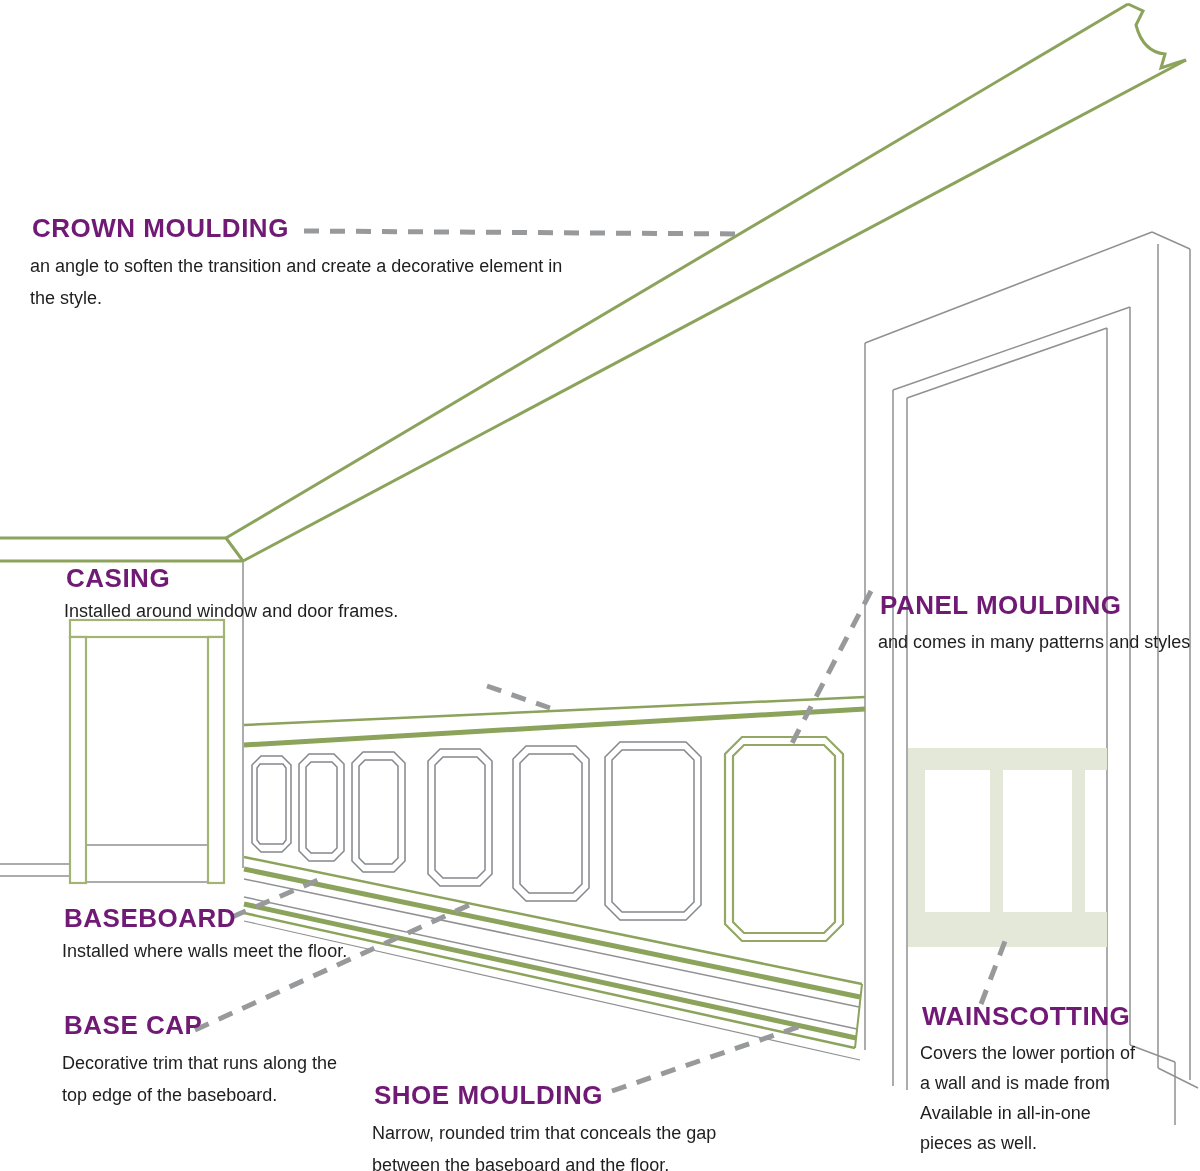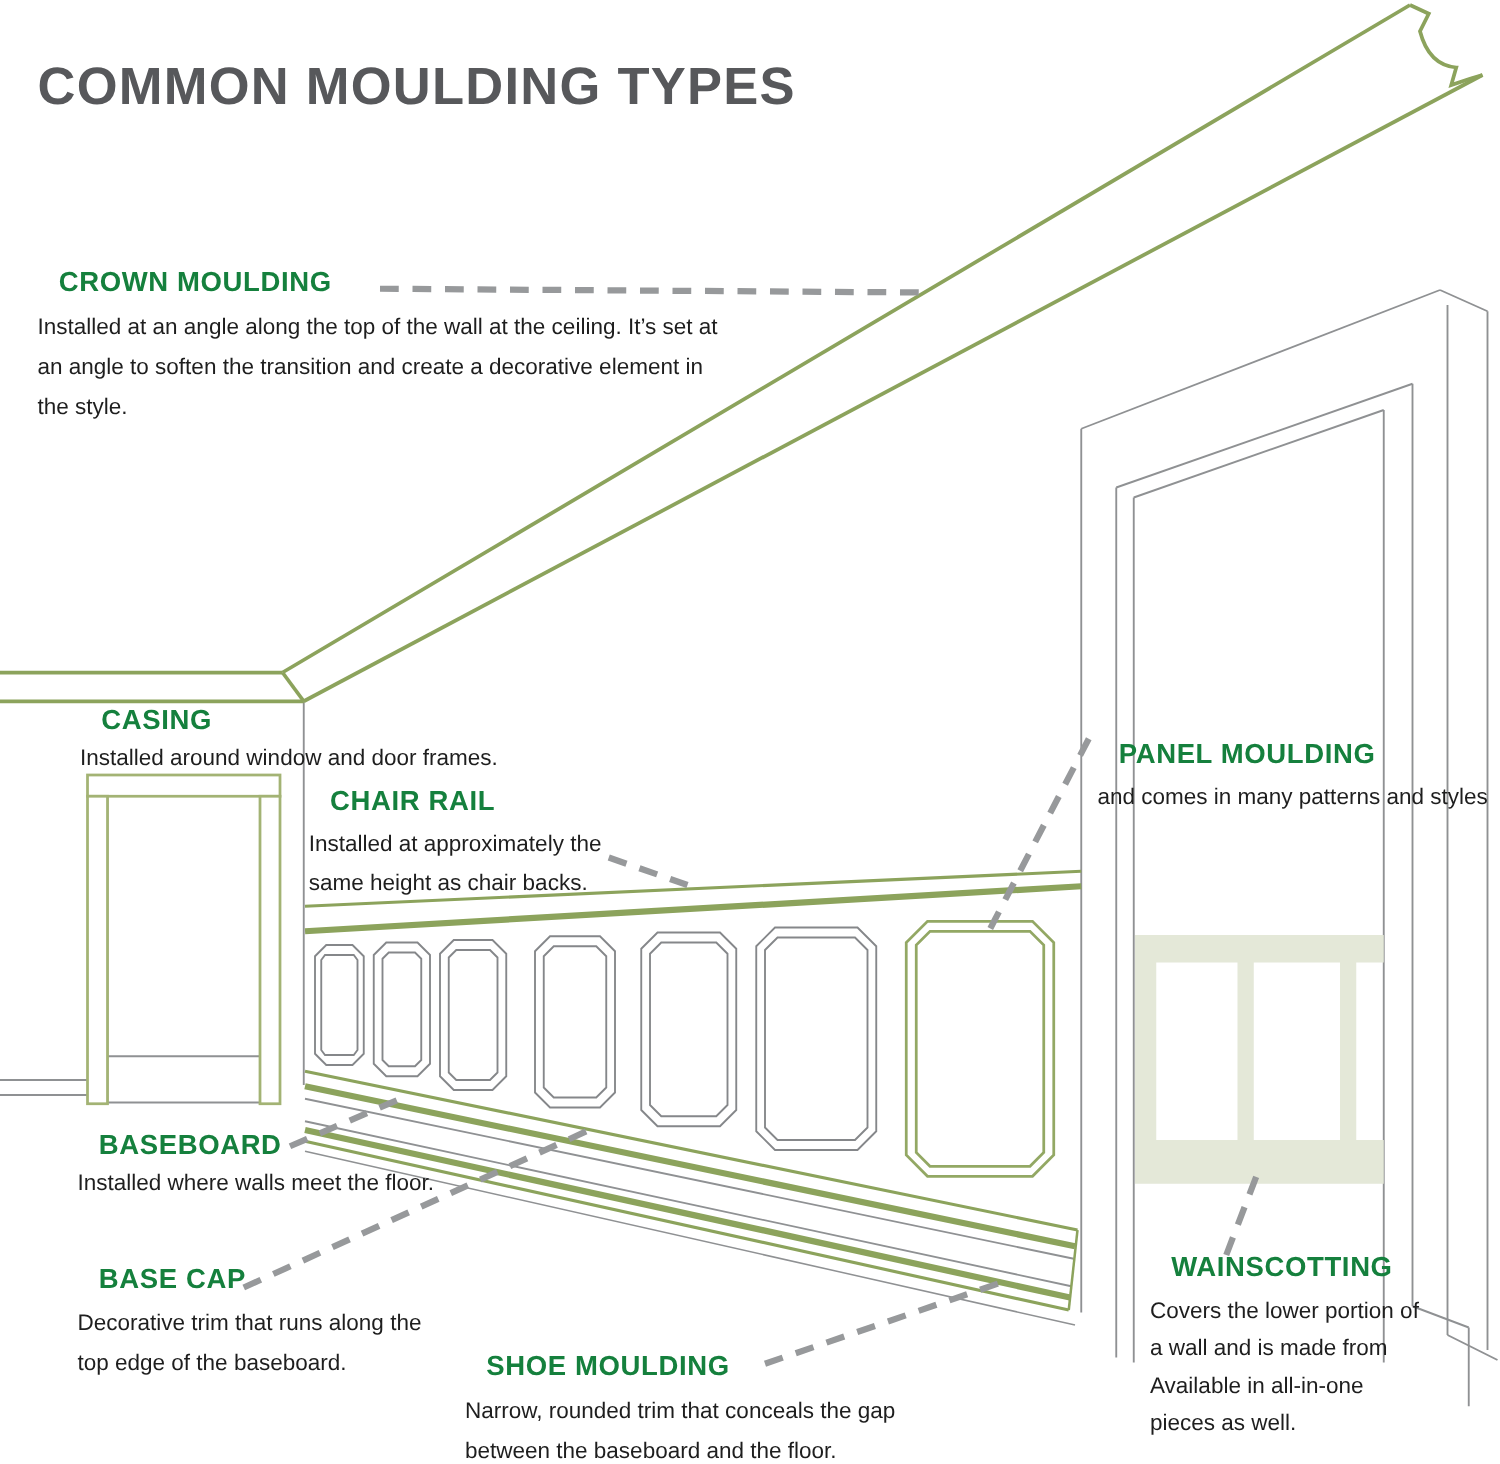--- a/index.html
+++ b/index.html
@@ -7,21 +7,21 @@
     position:relative;width:1200px;height:1171px;overflow:hidden;
     background:#ffffff;font-family:"Liberation Sans",sans-serif;
   }
   #diagram{position:absolute;left:0;top:0;}
   .title{
     position:absolute;font-size:42px;font-weight:700;color:#57585b;
     letter-spacing:1px;white-space:nowrap;
   }
   .callout{position:absolute;}
   .callout h2{
-    margin:0 0 6px 17px;font-size:22px;font-weight:700;color:#15803d;
+    margin:0 0 6px 2px;font-size:26px;font-weight:700;color:#701a75;
     letter-spacing:.5px;white-space:nowrap;
   }
   .bl{font-size:18px;color:#1e1e1e;white-space:nowrap;}
   .lh32 .bl{line-height:32px;}
   .lh31 .bl{line-height:31px;}
   .lh30 .bl{line-height:30px;}
 </style>
 </head>
 <body>
 
@@ -125,39 +125,32 @@
       <path d="M304,231 L740,234"></path>
       <path d="M487,686 L550,708"></path>
       <path d="M871,591 L789,749"></path>
       <path d="M232,917 L318,880"></path>
       <path d="M195,1030 L478,901"></path>
       <path d="M612,1091 L801,1026"></path>
       <path d="M981,1004 L1007,936"></path>
     </g>
   </svg>
 
-  <div class="title" style="left:30px;top:45px;">COMMON MOULDING TYPES</div>
 
   <div class="callout lh32" style="left:30px;top:213px;width:640px;">
     <h2>CROWN MOULDING</h2>
-    <div class="bl">Installed at an angle along the top of the wall at the ceiling.  It’s set at</div>
     <div class="bl">an angle to soften the transition and create a decorative element in</div>
     <div class="bl">the style.</div>
   </div>
 
   <div class="callout lh31" style="left:64px;top:563px;">
     <h2 style="margin-bottom:2px;">CASING</h2>
     <div class="bl">Installed around window and door frames.</div>
   </div>
 
-  <div class="callout lh31" style="left:247px;top:628px;">
-    <h2>CHAIR RAIL</h2>
-    <div class="bl">Installed at approximately the</div>
-    <div class="bl">same height as chair backs.</div>
-  </div>
 
   <div class="callout lh31" style="left:878px;top:590px;">
     <h2>PANEL MOULDING</h2>
     <div class="bl">and comes in many patterns and styles</div>
   </div>
 
   <div class="callout lh31" style="left:62px;top:903px;">
     <h2 style="margin-bottom:2px;">BASEBOARD</h2>
     <div class="bl">Installed where walls meet the floor.</div>
   </div>

